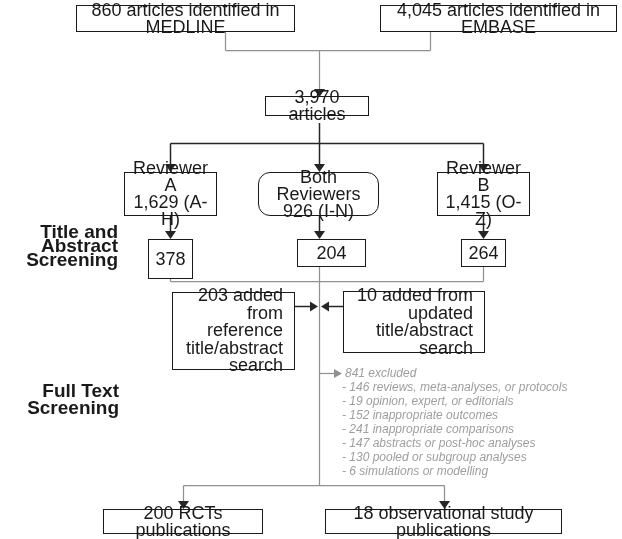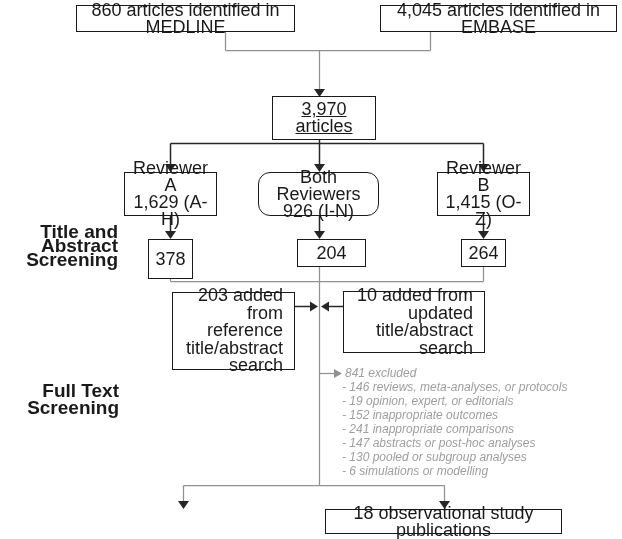--- a/index.html
+++ b/index.html
@@ -42,21 +42,21 @@
     color: var(--text, #1a1a1a);
   }
   .added {
     justify-content: flex-end;
     text-align: right;
     padding-right: 11px;
     line-height: 17.5px;
   }
   .b-medline  { left: 76px;  top: 5px;   width: 219px; height: 27px; }
   .b-embase   { left: 380px; top: 5px;   width: 237px; height: 27px; }
-  .b-combined { left: 272px; top: 96px;  width: 104px; height: 44px; text-decoration: underline; }
+  .b-combined { left: 265px; top: 96px;  width: 104px; height: 20px; }
   .b-reva     { left: 124px; top: 172px; width: 93px;  height: 44px; }
   .b-both     { left: 258px; top: 172px; width: 121px; height: 44px; border-radius: 12px; }
   .b-revb     { left: 437px; top: 172px; width: 93px;  height: 44px; }
   .b-378      { left: 148px; top: 239px; width: 45px;  height: 40px; }
   .b-204      { left: 297px; top: 239px; width: 69px;  height: 28px; }
   .b-264      { left: 461px; top: 239px; width: 45px;  height: 28px; }
   .b-addl     { left: 172px; top: 292px; width: 123px; height: 78px; padding-left: 14px; }
   .b-addr     { left: 343px; top: 291px; width: 142px; height: 62px; }
   .b-rct      { left: 103px; top: 509px; width: 160px; height: 25px; }
   .b-obs      { left: 325px; top: 509px; width: 237px; height: 25px; }
@@ -158,15 +158,16 @@
     <div class="excl-header">841 excluded</div>
     <div>- 146 reviews, meta-analyses, or protocols</div>
     <div>- 19 opinion, expert, or editorials</div>
     <div>- 152 inappropriate outcomes</div>
     <div>- 241 inappropriate comparisons</div>
     <div>- 147 abstracts or post-hoc analyses</div>
     <div>- 130 pooled or subgroup analyses</div>
     <div>- 6 simulations or modelling</div>
   </div>
 
+  <div class="box b-rct">200 RCTs publications</div>
   <div class="box b-obs">18 observational study publications</div>
 
 </div>
 
 </body></html>

